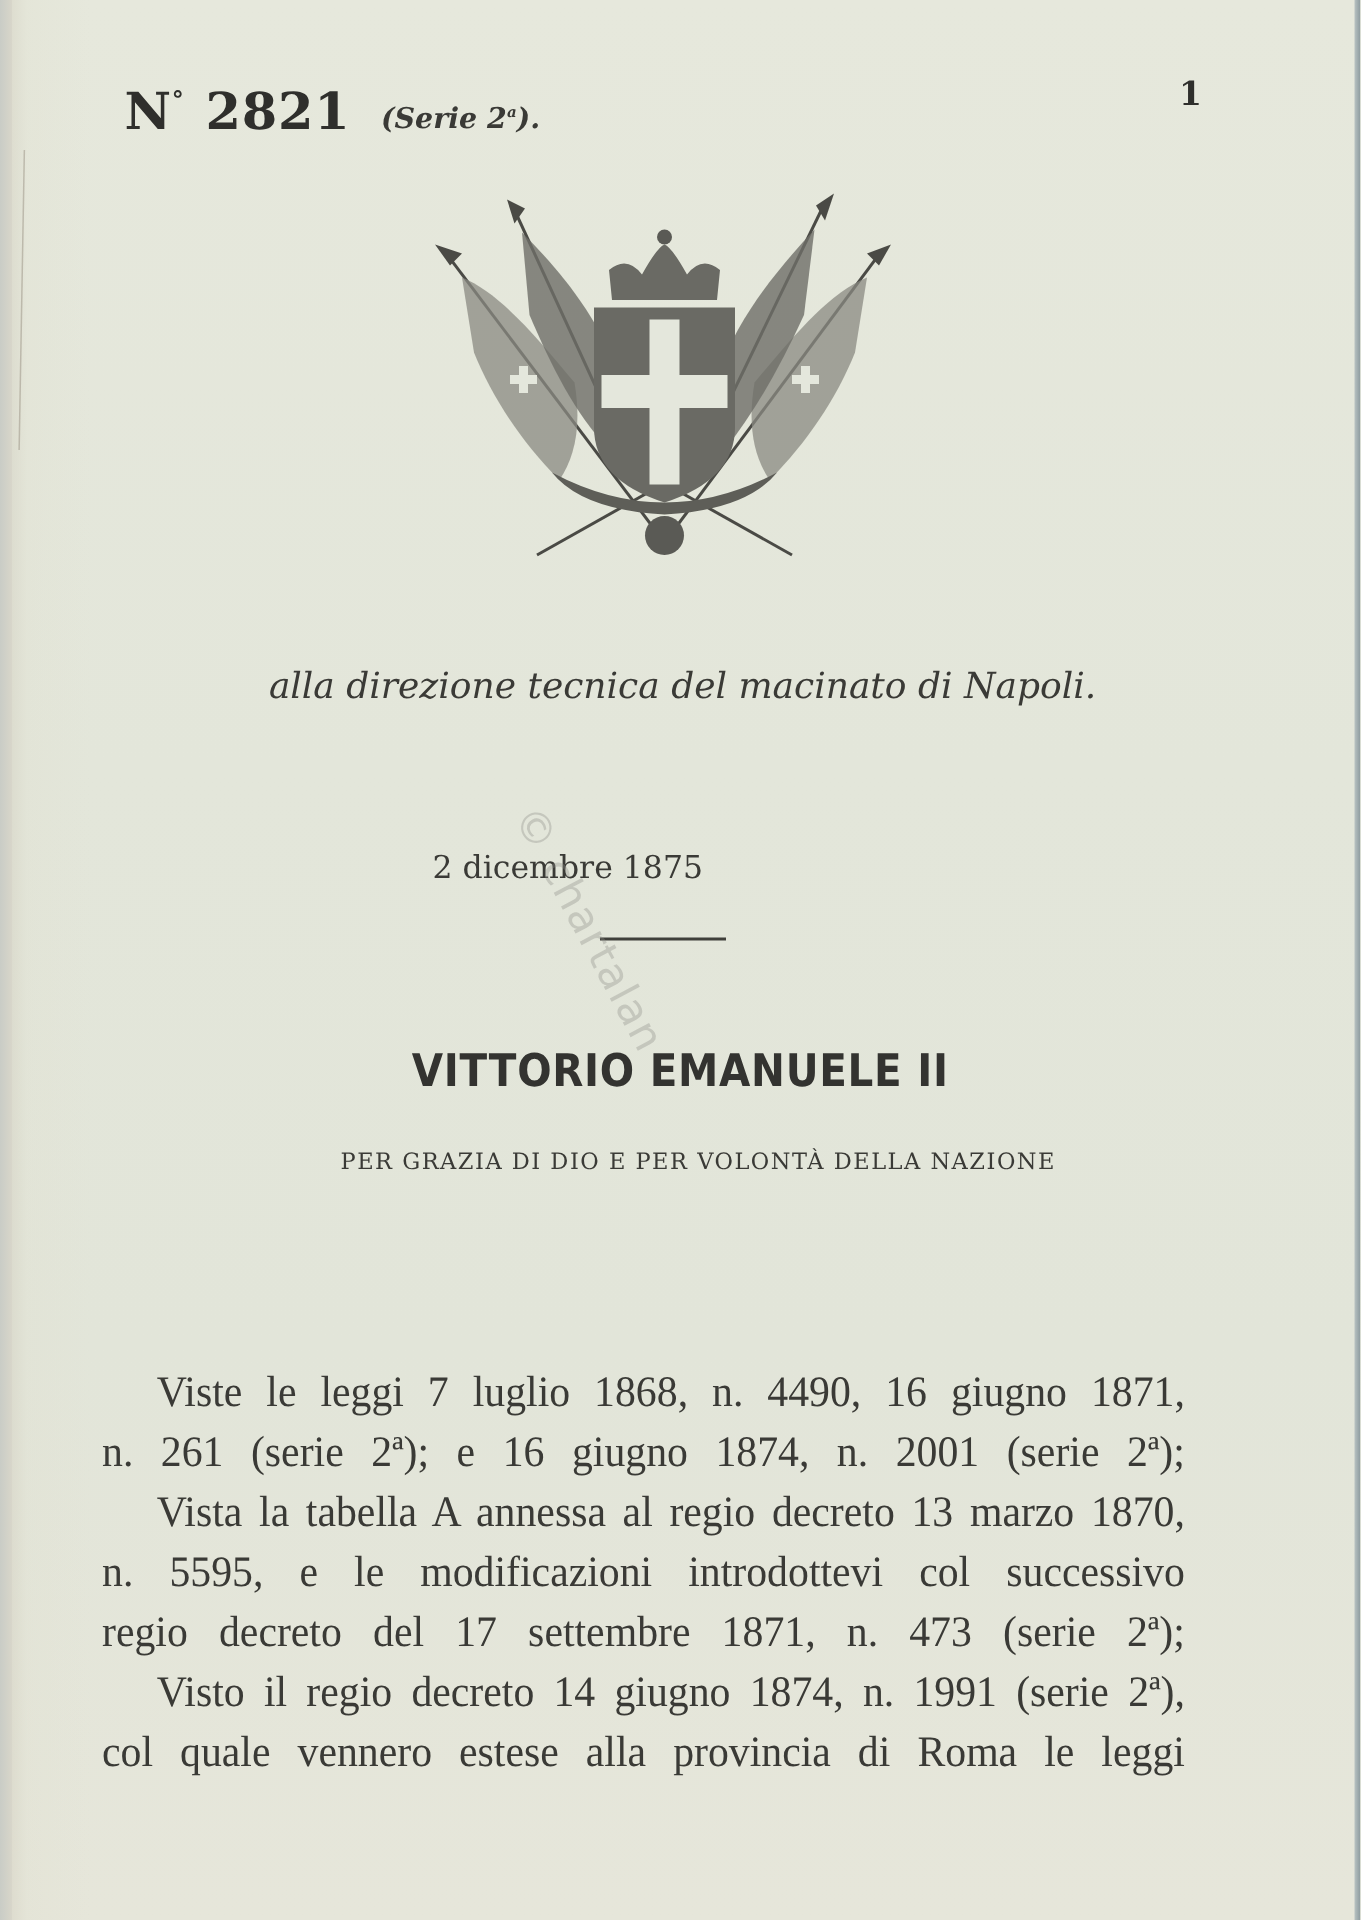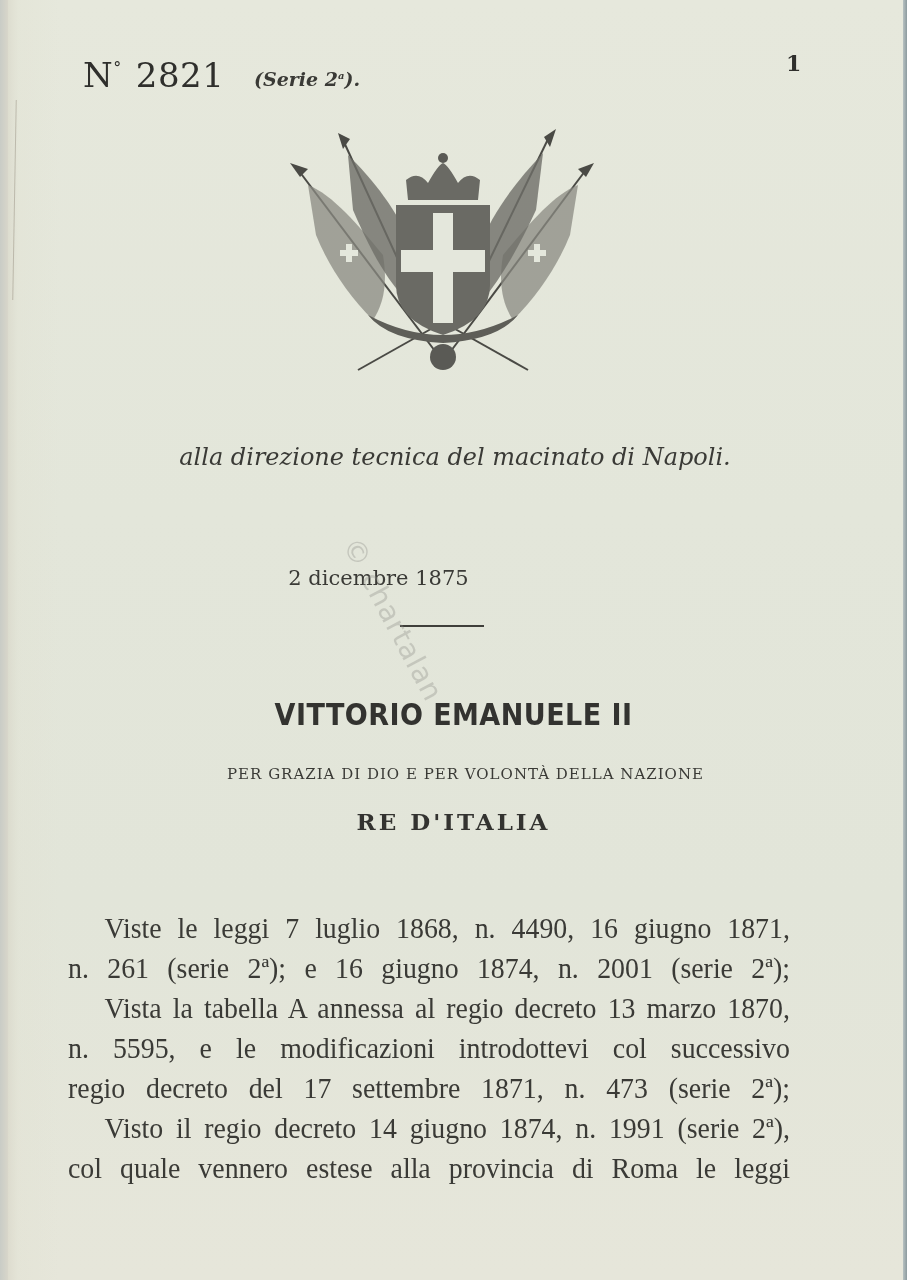--- a/index.html
+++ b/index.html
@@ -37,21 +37,21 @@
       position: absolute;
       right: 0; top: 0; bottom: 0;
       width: 4px;
       background: linear-gradient(90deg, #b8c2c2 0%, #8c9a9e 100%);
     }
 
     .header-number {
       position: absolute;
       left: 83px; top: 55px;
       font-family: "DejaVu Serif", serif;
-      font-weight: normal;
+      font-weight: bold;
       font-size: 34px;
       color: #2f2f2c;
       letter-spacing: 0.5px;
     }
     .header-number .deg {
       font-size: 16px;
       vertical-align: 14px;
       margin-right: 14px;
     }
     .header-series {
@@ -237,21 +237,20 @@
     <div class="it">alla direzione tecnica del macinato di Napoli.</div>
   </div>
 
   <div class="date">2 dicembre 1875</div>
   <div class="date-rule"></div>
 
   <div class="watermark">© chartalan</div>
 
   <div class="king-name">VITTORIO EMANUELE II</div>
   <div class="king-grace">PER GRAZIA DI DIO E PER VOLONTÀ DELLA NAZIONE</div>
-  <div class="king-title">RE D'ITALIA</div>
 
   <div class="body-text">
     <p class="indent">Viste le leggi 7 luglio 1868, n. 4490, 16 giugno 1871,</p>
     <p>n. 261 (serie 2ª); e 16 giugno 1874, n. 2001 (serie 2ª);</p>
     <p class="indent">Vista la tabella A annessa al regio decreto 13 marzo 1870,</p>
     <p>n. 5595, e le modificazioni introdottevi col successivo</p>
     <p>regio decreto del 17 settembre 1871, n. 473 (serie 2ª);</p>
     <p class="indent">Visto il regio decreto 14 giugno 1874, n. 1991 (serie 2ª),</p>
     <p>col quale vennero estese alla provincia di Roma le leggi</p>
   </div>

